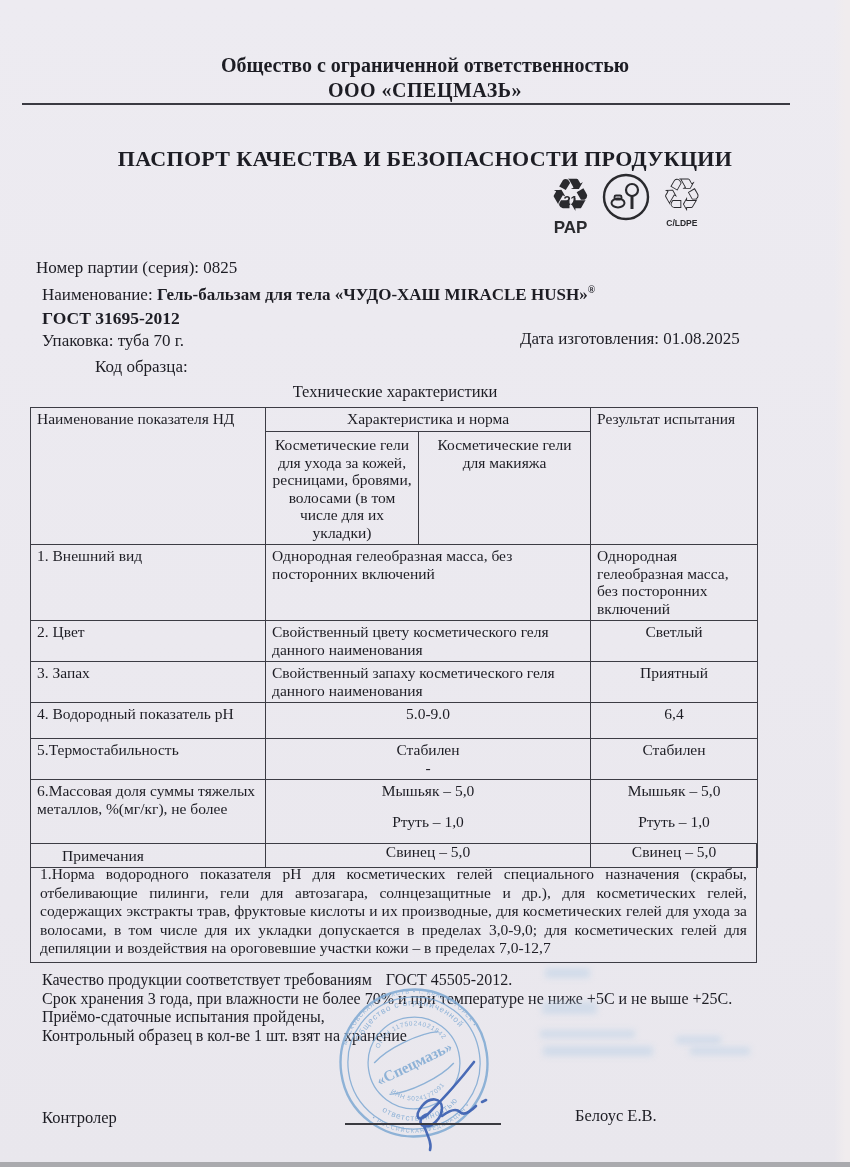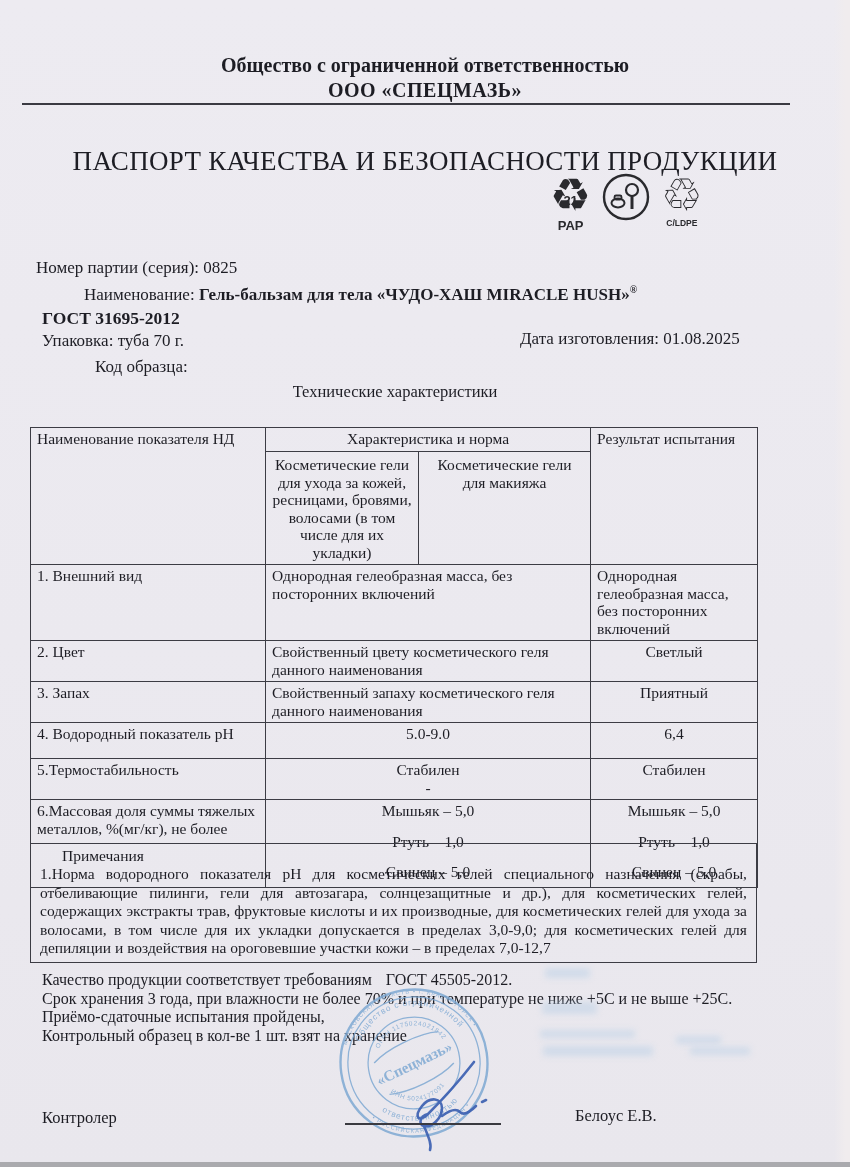--- a/index.html
+++ b/index.html
@@ -20,43 +20,43 @@
   .edge-bottom {
     position:absolute; left:0; bottom:0; width:850px; height:5px;
     background:#aaaaae;
   }
   .abs { position:absolute; }
   .center { text-align:center; }
   .org-line1 { top:54px; left:0; width:850px; font-size:20px; font-weight:bold; }
   .org-line2 { top:79px; left:0; width:850px; font-size:20px; font-weight:bold; letter-spacing:.5px; }
   .head-rule { top:103px; left:22px; width:768px; border-top:2px solid #3a3a42; }
   .lab-line { top:107px; left:0; width:790px; text-align:right; font-size:19px; font-style:italic; font-weight:bold; }
-  .doc-title { top:146px; left:0; width:850px; font-size:27px; font-weight:normal; letter-spacing:.3px; }
+  .doc-title { top:146px; left:0; width:850px; font-size:22px; font-weight:bold; letter-spacing:.3px; }
   
   .icons-row { top:172px; left:550px; display:flex; align-items:flex-start; gap:10px; }
   .icn { text-align:center; color:#2a2a2e; }
   .recycle-glyph { font-family:"DejaVu Sans",sans-serif; font-size:46px; line-height:46px; display:block; }
   .pap-wrap { position:relative; }
   .pap-code { position:absolute; top:21px; left:0; width:100%; text-align:center;
               font-family:"Liberation Sans",sans-serif; font-size:13px; font-weight:bold; color:#2a2a2e; }
-  .icn-label { font-family:"Liberation Sans",sans-serif; font-weight:bold; font-size:13px; margin-top:0px; }
+  .icn-label { font-family:"Liberation Sans",sans-serif; font-weight:bold; font-size:17px; margin-top:0px; }
   .icn-label.small { font-size:8.5px; }
   .cosm-circle { display:block; }
   
   .batch-line { top:258px; left:36px; font-size:17px; }
-  .name-line { top:284px; left:42px; font-size:17px;margin-left:42px; }
+  .name-line { top:284px; left:42px; font-size:17px; }
   .name-line .val { font-weight:bold; }
   .reg-sup { font-size:10px; vertical-align:super; font-weight:bold; }
   .gost-line { top:308px; left:42px; font-size:17.5px; font-weight:bold; }
   .pack-line { top:331px; left:42px; font-size:17px; }
   .date-line { top:329px; left:520px; font-size:17px; }
   .code-line { top:357px; left:95px; font-size:17px; }
   .table-title { top:382px; left:0; width:790px; font-size:16.5px; }
   
-  .spec-table { top:427px; left:30px; width:727px; border-collapse:collapse; table-layout:fixed;
+  .spec-table { top:407px; left:30px; width:727px; border-collapse:collapse; table-layout:fixed;
                 font-size:15.5px; line-height:1.13; }
   .spec-table td { border:1.6px solid #3c3c44; padding:2px 6px 3px 6px; vertical-align:top; }
   .c-name { width:235px; } .c-s1 { width:153px; } .c-s2 { width:172px; } .c-res { width:167px; }
   .hdr-norm { text-align:center; height:24px; }
   .sub-hdr { text-align:center; height:103px; padding-top:4px !important; }
   .row-appearance { height:70px;padding-left:8px; }
   .row-color, .row-smell, .row-ph { height:36px; }
   .row-thermo { height:35px; }
   .row-metals { height:88px; }
   .cell-center { text-align:center; }

